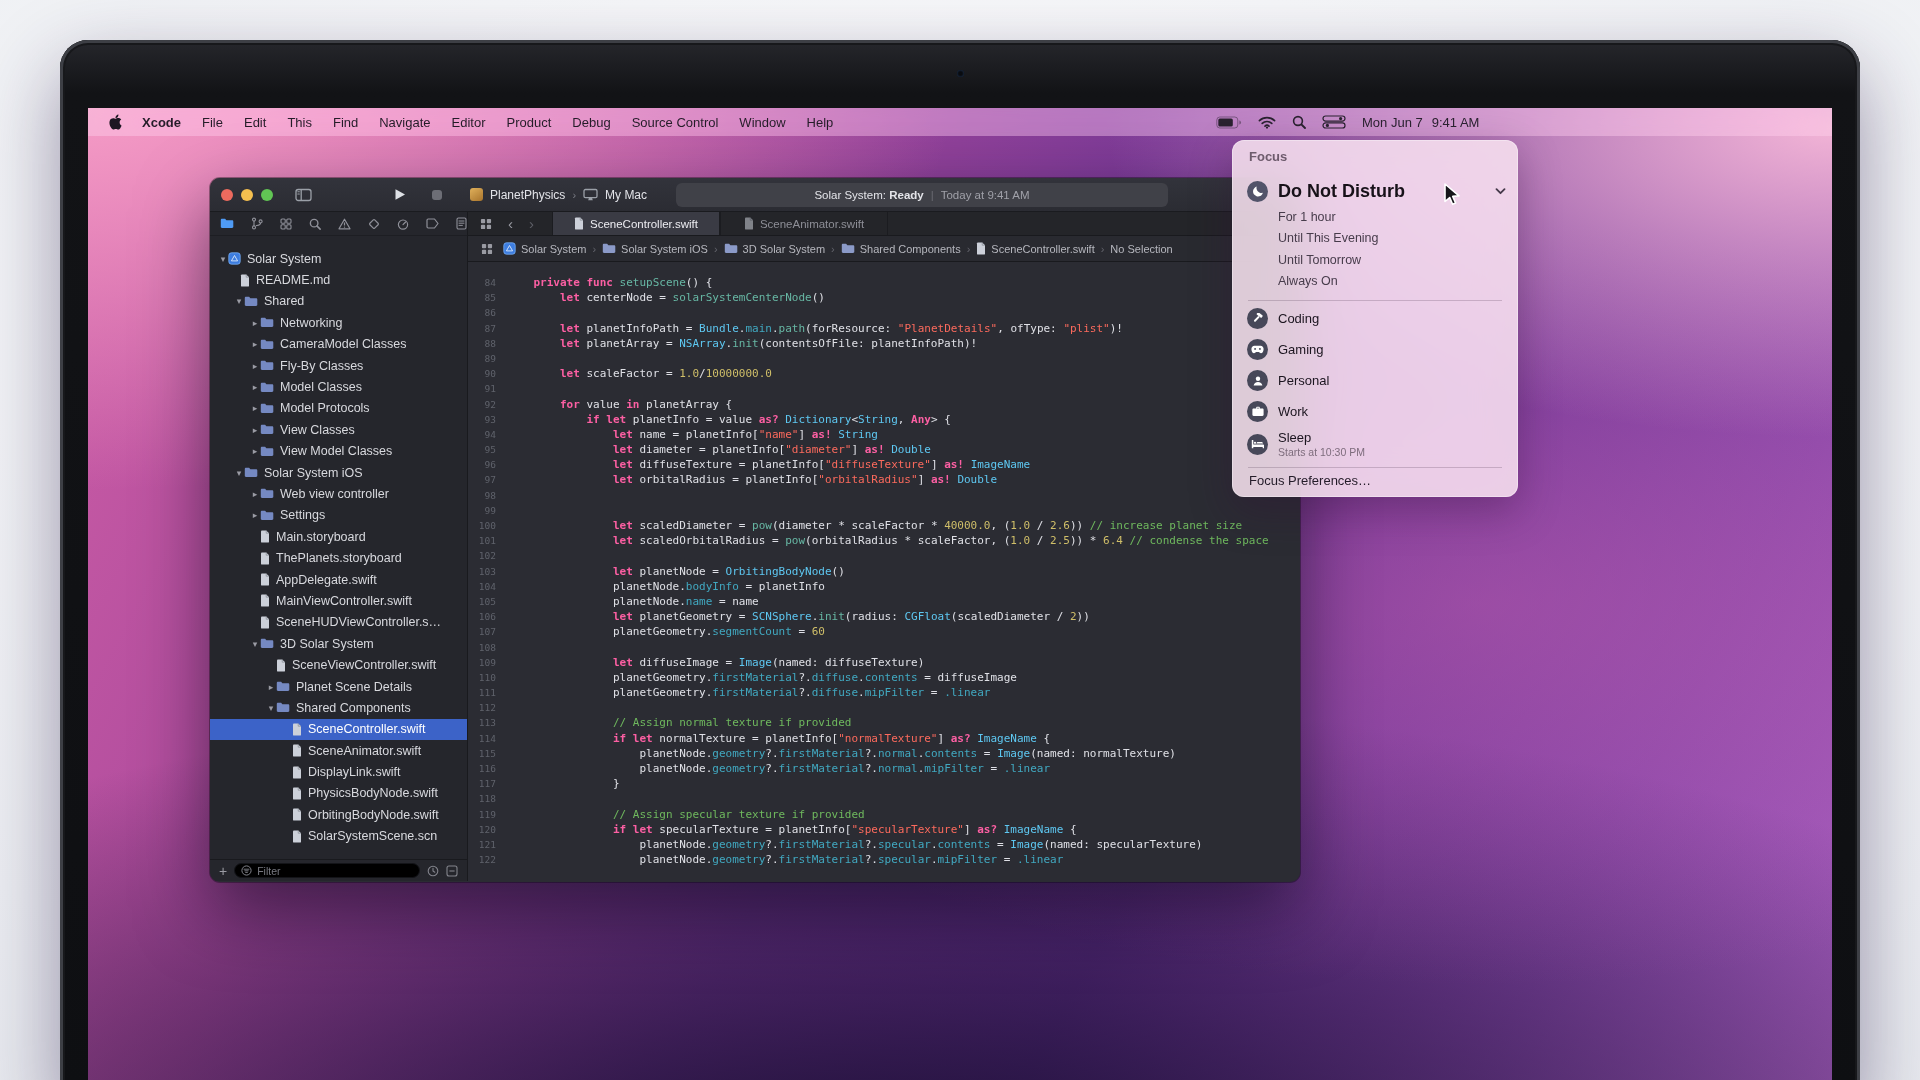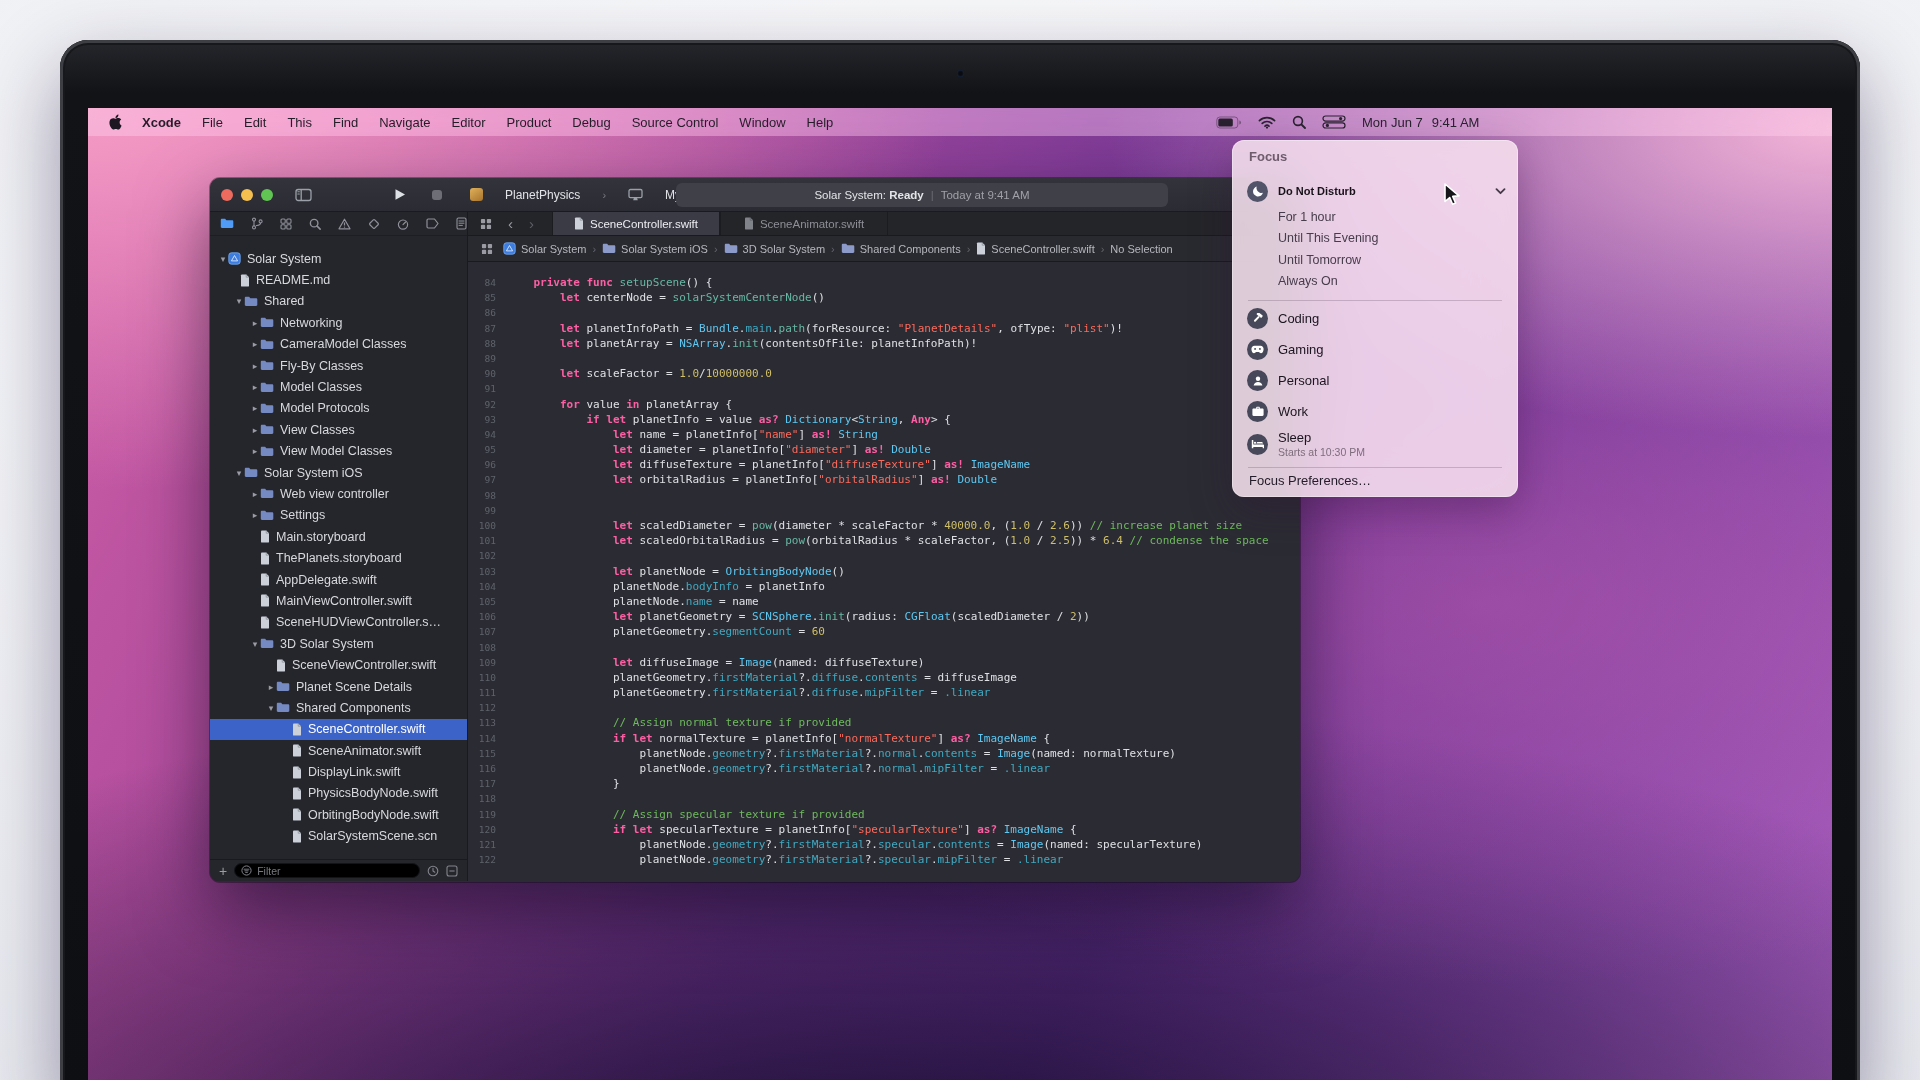--- a/index.html
+++ b/index.html
@@ -31,21 +31,21 @@
   .clockwrap{display:flex;gap:9px;font-size:13px;}
 
   
   .focus{position:absolute;left:1144px;top:32px;width:286px;height:357px;border-radius:12px;
     background:rgba(246,225,238,.88);backdrop-filter:blur(24px) saturate(1.4);
     box-shadow:0 14px 40px rgba(50,15,55,.35), inset 0 0 0 1px rgba(255,255,255,.35);z-index:6;color:#1d1721;}
   .f-title{position:absolute;left:17px;top:9px;font-size:13px;font-weight:600;color:#6e5c6d;}
   .f-dnd{position:absolute;left:0;top:38px;width:100%;height:26px;display:flex;align-items:center;}
   .f-circle{width:21px;height:21px;border-radius:50%;background:#474859;display:flex;align-items:center;justify-content:center;flex:0 0 21px;}
   .f-dnd .f-circle{margin-left:15px;}
-  .f-dnd-label{margin-left:10px;font-size:11px;font-weight:600;color:#171219;}
+  .f-dnd-label{margin-left:10px;font-size:18px;font-weight:600;color:#171219;}
   .f-chev{position:absolute;right:12px;color:#45394a;display:flex;}
   .f-opts{position:absolute;left:46px;top:66px;right:10px;}
   .f-opt{height:21.5px;display:flex;align-items:center;font-size:12.5px;color:#473c4b;}
   .f-div{position:absolute;left:16px;right:16px;height:1px;background:rgba(70,45,70,.22);}
   .f-modes{position:absolute;left:0;top:163px;width:100%;}
   .f-mode{height:31px;display:flex;align-items:center;padding-left:15px;}
   .f-mode-label{margin-left:10px;font-size:13px;font-weight:500;color:#1b151f;}
   .f-mode-text{display:flex;flex-direction:column;justify-content:center;margin-left:10px;}
   .f-mode-text .f-mode-label{margin-left:0;}
   .f-sub{font-size:10.5px;color:#7e6d7d;margin-top:1px;}
@@ -55,21 +55,21 @@
   .xcode{position:absolute;left:122px;top:70px;width:1090px;height:704px;border-radius:10px;overflow:hidden;
     background:#2b2c33;box-shadow:0 28px 70px rgba(10,5,25,.55), 0 0 0 1px rgba(0,0,0,.35);z-index:2;}
   .toolbar{position:relative;height:34px;background:linear-gradient(#32333b,#2b2c33);border-bottom:1px solid #1a1b1f;
     display:flex;align-items:center;padding-left:11px;}
   .tl{width:12px;height:12px;border-radius:50%;margin-right:8px;flex:0 0 12px;}
   .tl.r{background:#ec6a5e;}.tl.y{background:#f5bf4f;}.tl.g{background:#61c554;}
   .tb-ic{color:#9ba0a8;display:flex;align-items:center;}
   .sidebar-tg{margin-left:14px;}
   .play{margin-left:82px;color:#dde0e5;}
   .stop{margin-left:25px;color:#6d6e76;}
-  .scheme{display:flex;align-items:center;gap:22px;margin-left:27px;font-size:12px;color:#e2e3e8;}
+  .scheme{display:flex;align-items:center;gap:7px;margin-left:27px;font-size:12px;color:#e2e3e8;}
   .scheme-chip{width:13px;height:13px;border-radius:3px;background:linear-gradient(145deg,#e0b05b,#a8742c);}
   .sep-ch{color:#7a7b84;font-size:11px;}
   .activity{position:absolute;left:466px;top:5px;width:492px;height:24px;border-radius:6px;background:#404148;
     display:flex;align-items:center;justify-content:center;gap:7px;font-size:11.5px;color:#e3e4e9;}
   .act-dim{color:#9fa0a8;text-align:right;}
   .act-bar{color:#6a6b73;}
   .main{display:flex;height:669px;}
 
   
   .navigator{width:258px;flex:0 0 258px;background:#25262c;border-right:1px solid #191a1e;display:flex;flex-direction:column;}

